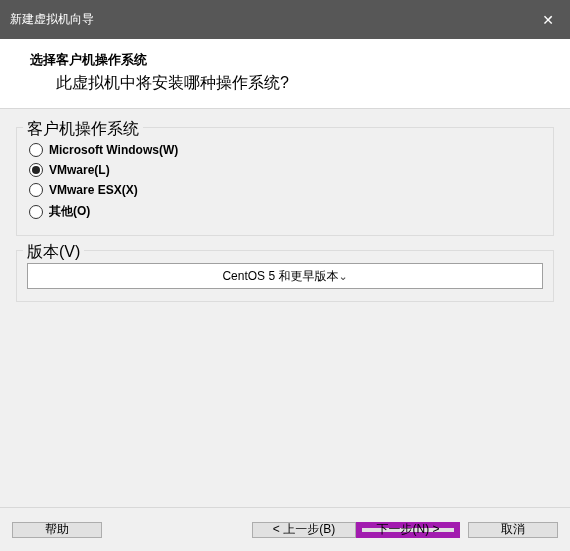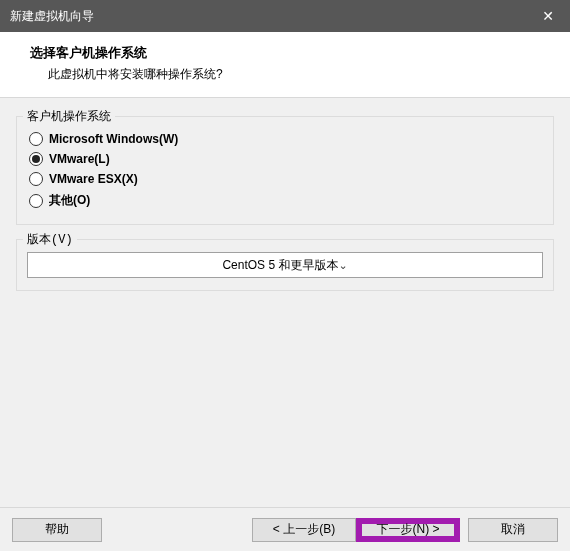--- a/index.html
+++ b/index.html
@@ -6,21 +6,21 @@
   body {
     width: 570px;
     height: 551px;
     font-family: "Microsoft YaHei", "Segoe UI", Tahoma, sans-serif;
     font-size: 12px;
     background: #f0f0f0;
     overflow: hidden;
     color: #000;
   }
   .titlebar {
-    height: 32px;
+    height: 39px;
     background: #575757;
     color: #fff;
     display: flex;
     align-items: center;
     padding-left: 10px;
   }
   .titlebar .title { flex: 1; font-size: 12px; }
   .titlebar .close {
     width: 44px;
     height: 31px;
@@ -29,39 +29,38 @@
     justify-content: center;
     font-size: 14px;
     color: #fff;
   }
   .header {
     background: #fff;
     padding: 12px 32px 14px 16px;
     border-bottom: 1px solid #d8d8d8;
   }
   .header .h1 { font-size: 13px; font-weight: bold; margin-left: 14px; }
-  .header .h2 { font-size: 12px; margin-top: 4px; margin-left: 32px; }
+  .header .h2 { font-size: 16px; margin-top: 4px; margin-left: 40px; }
   .body {
     padding: 18px 16px 0 16px;
     background: #f0f0f0;
   }
   .group {
     border: 1px solid #dcdcdc;
     padding: 12px 10px 12px 10px;
     position: relative;
     margin-bottom: 14px;
   }
   .group .legend {
     position: absolute;
     top: -9px;
     left: 6px;
     background: #f0f0f0;
     padding: 0 4px;
-    font-size: 12px;
-    font-family: Liberation Mono, monospace;
+    font-size: 16px;
   }
   .radio-row {
     display: flex;
     align-items: center;
     padding: 3px 2px;
     cursor: pointer;
     font-weight: bold;
   }
   .radio {
     width: 14px;
@@ -102,21 +101,21 @@
     left: 0;
     width: 570px;
     height: 44px;
     border-top: 1px solid #d8d8d8;
     background: #f0f0f0;
     display: flex;
     align-items: center;
     padding: 0 12px;
   }
   .btn {
-    height: 24px;
+    height: 16px;
     border: 1px solid #adadad;
     background: #e1e1e1;
     font-size: 12px;
     display: flex;
     align-items: center;
     justify-content: center;
     cursor: pointer;
     padding: 0 6px;
   }
   .btn.help { width: 90px; }

